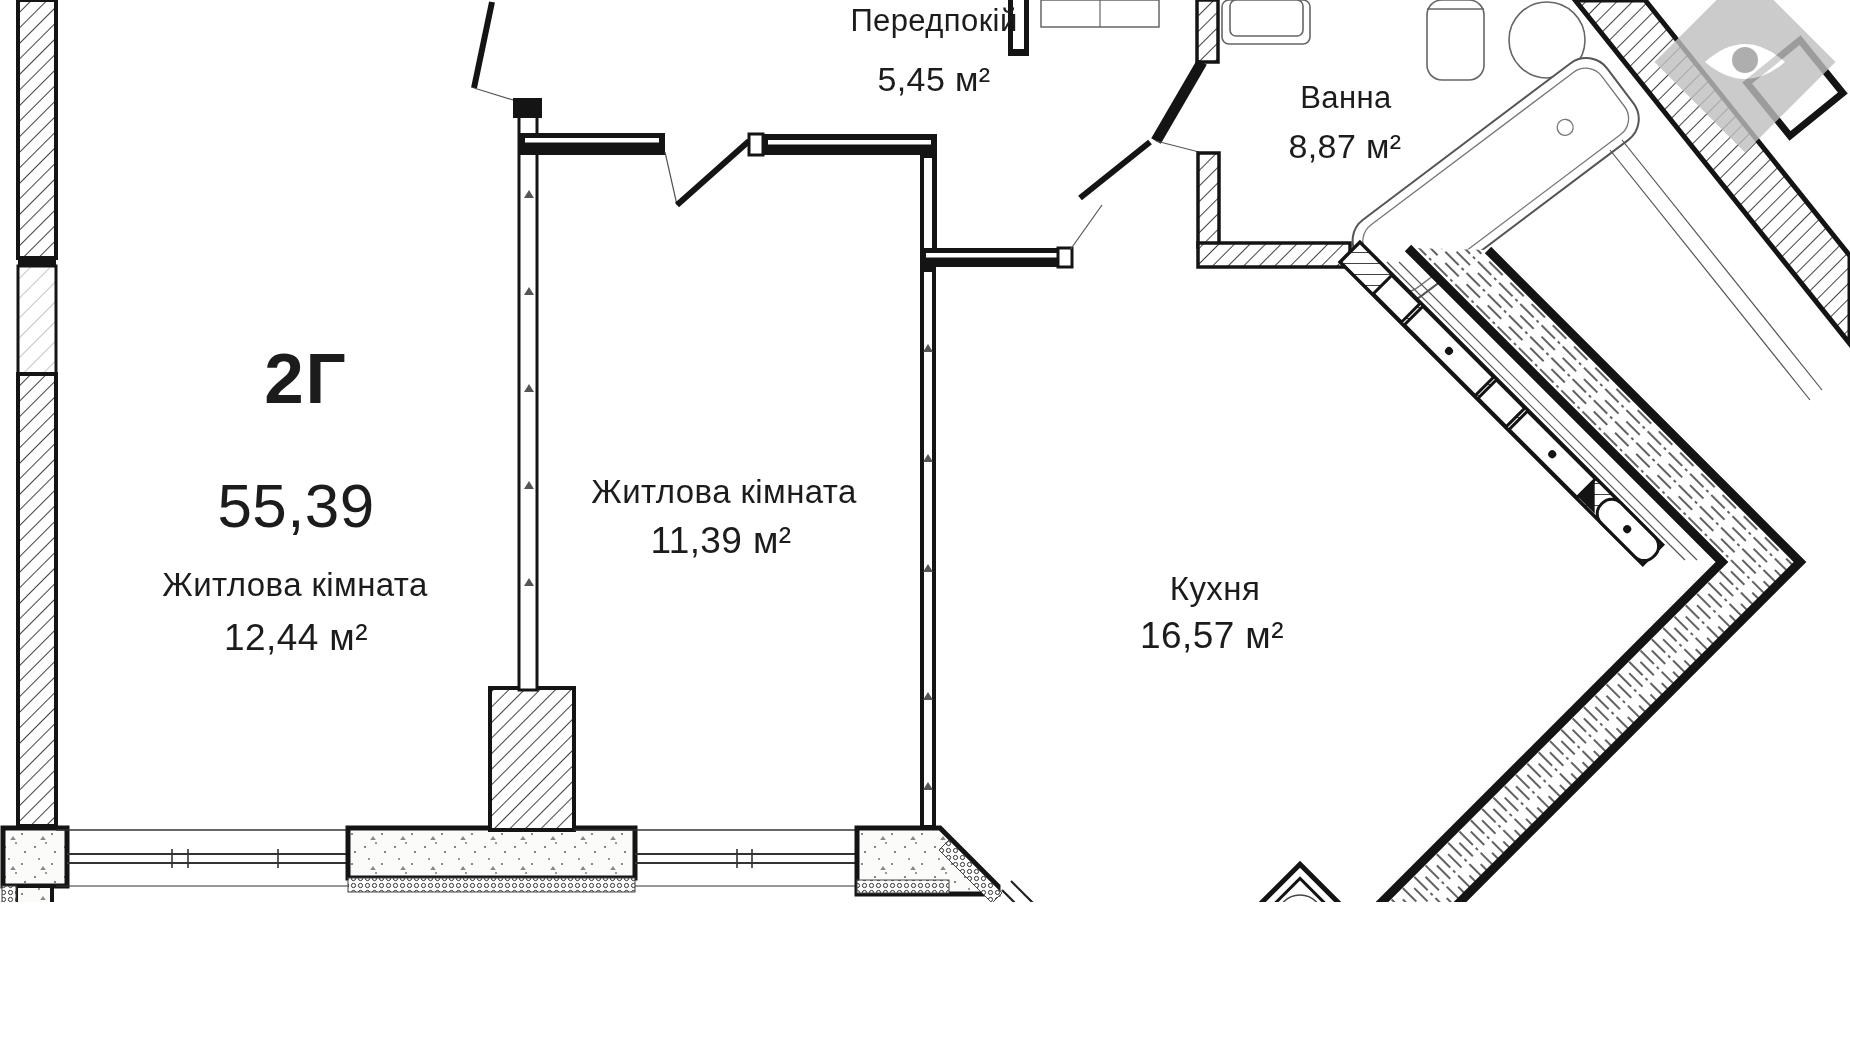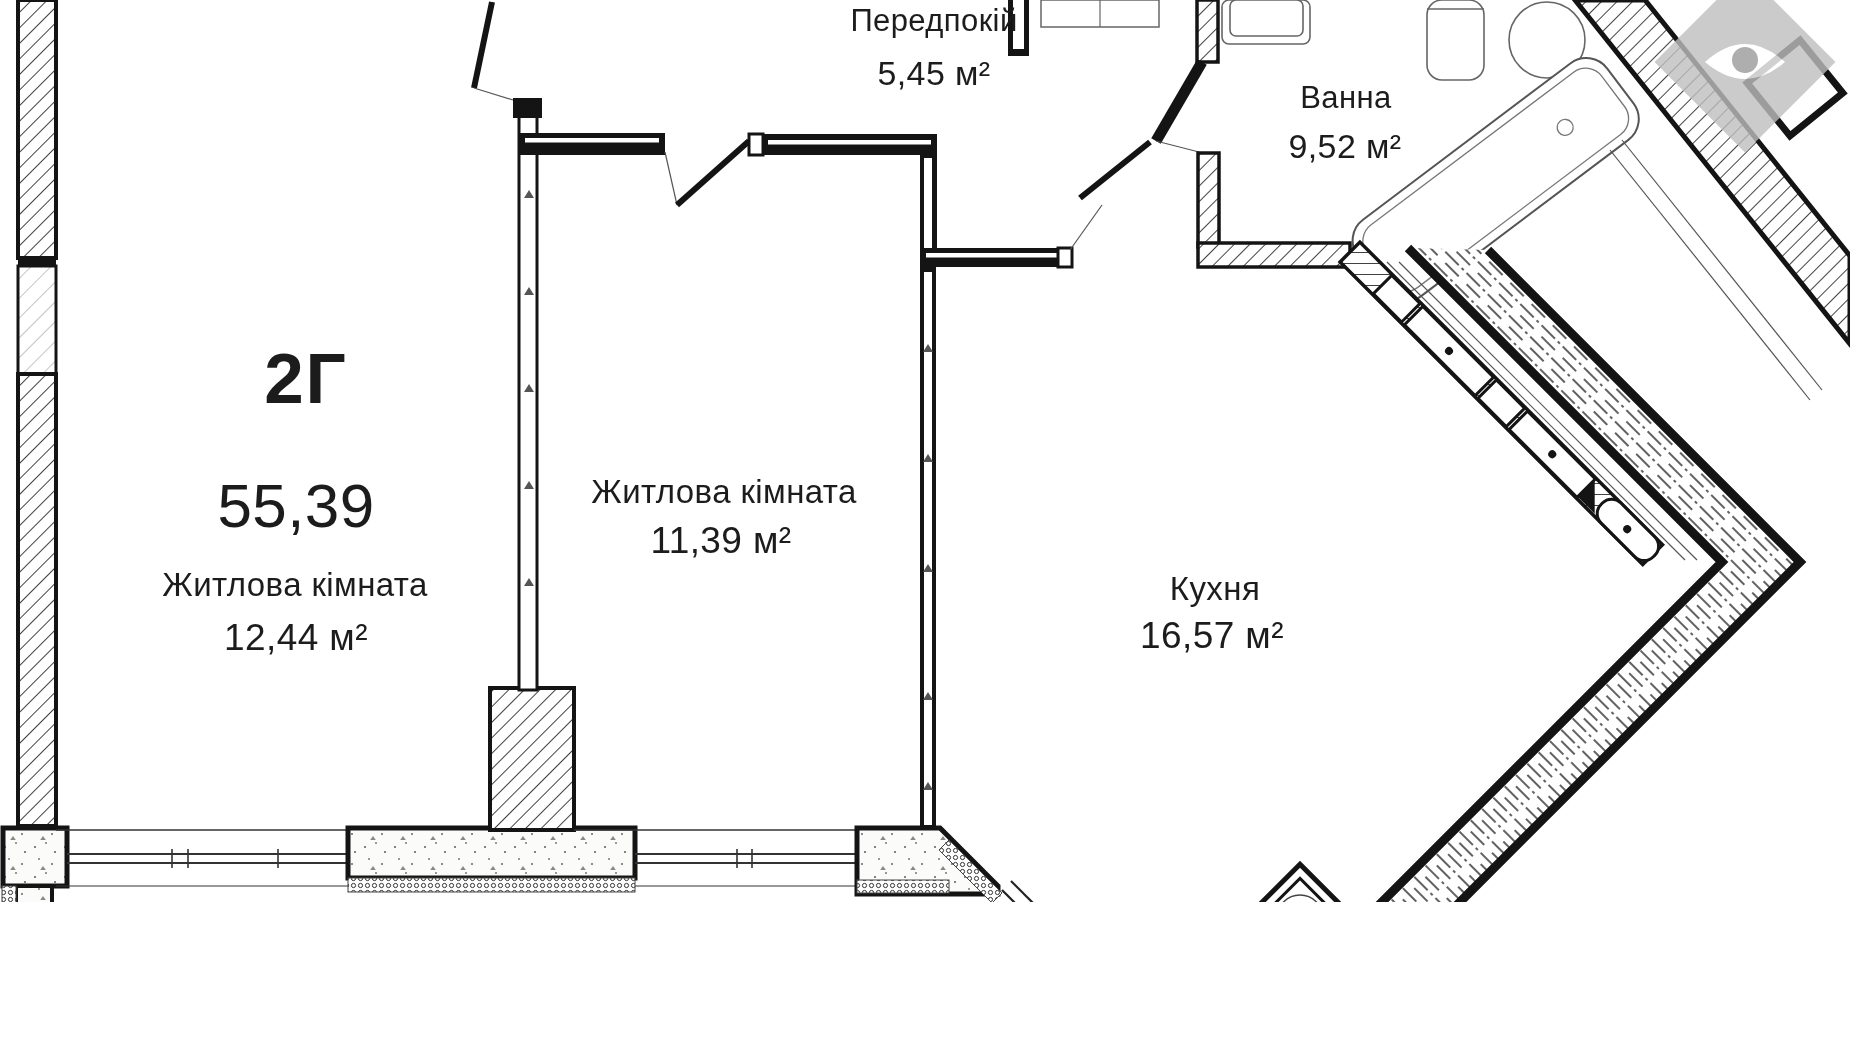--- a/index.html
+++ b/index.html
@@ -219,24 +219,24 @@
   <g opacity="0.8">
     <g transform="translate(1745,62) rotate(45)">
       <rect x="-64" y="-64" width="128" height="128" fill="#bfbfbf"></rect>
     </g>
     <path d="M1705,62 Q1745,26 1785,62 Q1745,96 1705,62 Z" fill="#ffffff"></path>
     <circle cx="1745" cy="60" r="13" fill="#9a9a9a"></circle>
   </g>
 </svg>
 
 <div class="lbl lbl-small-title" style="left:934px;top:21px">Передпокій</div>
-<div class="lbl lbl-small-area" style="left:934px;top:73px">5,45 м²</div>
+<div class="lbl lbl-small-area" style="left:934px;top:79px">5,45 м²</div>
 
 <div class="lbl lbl-small-title" style="left:1346px;top:98px">Ванна</div>
-<div class="lbl lbl-small-area" style="left:1345px;top:146px">9,52 м²</div>
+<div class="lbl lbl-small-area" style="left:1345px;top:146px">8,87 м²</div>
 
 <div class="lbl lbl-code" style="left:298px;top:378px">2Г</div>
 <div class="lbl lbl-total" style="left:296px;top:490px">55,39</div>
 
 <div class="lbl lbl-title" style="left:295px;top:585px">Житлова кімната</div>
 <div class="lbl lbl-area" style="left:296px;top:638px">12,44 м²</div>
 
 <div class="lbl lbl-title" style="left:724px;top:492px">Житлова кімната</div>
 <div class="lbl lbl-area" style="left:721px;top:541px">11,39 м²</div>
 

